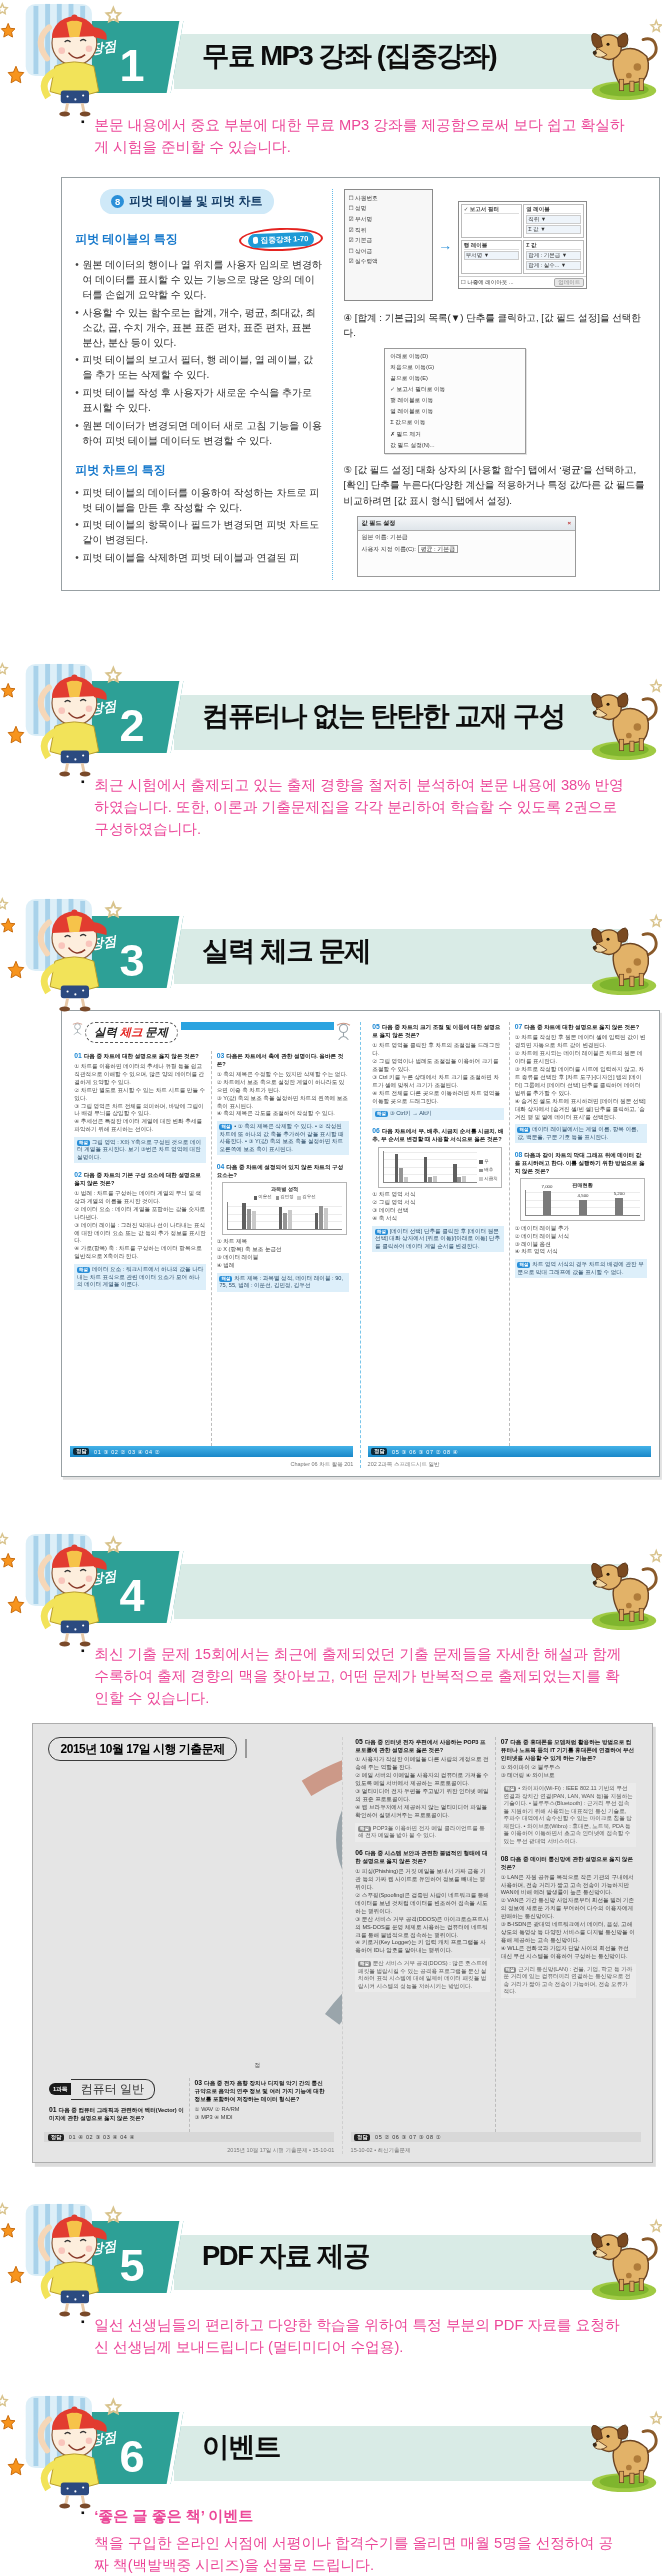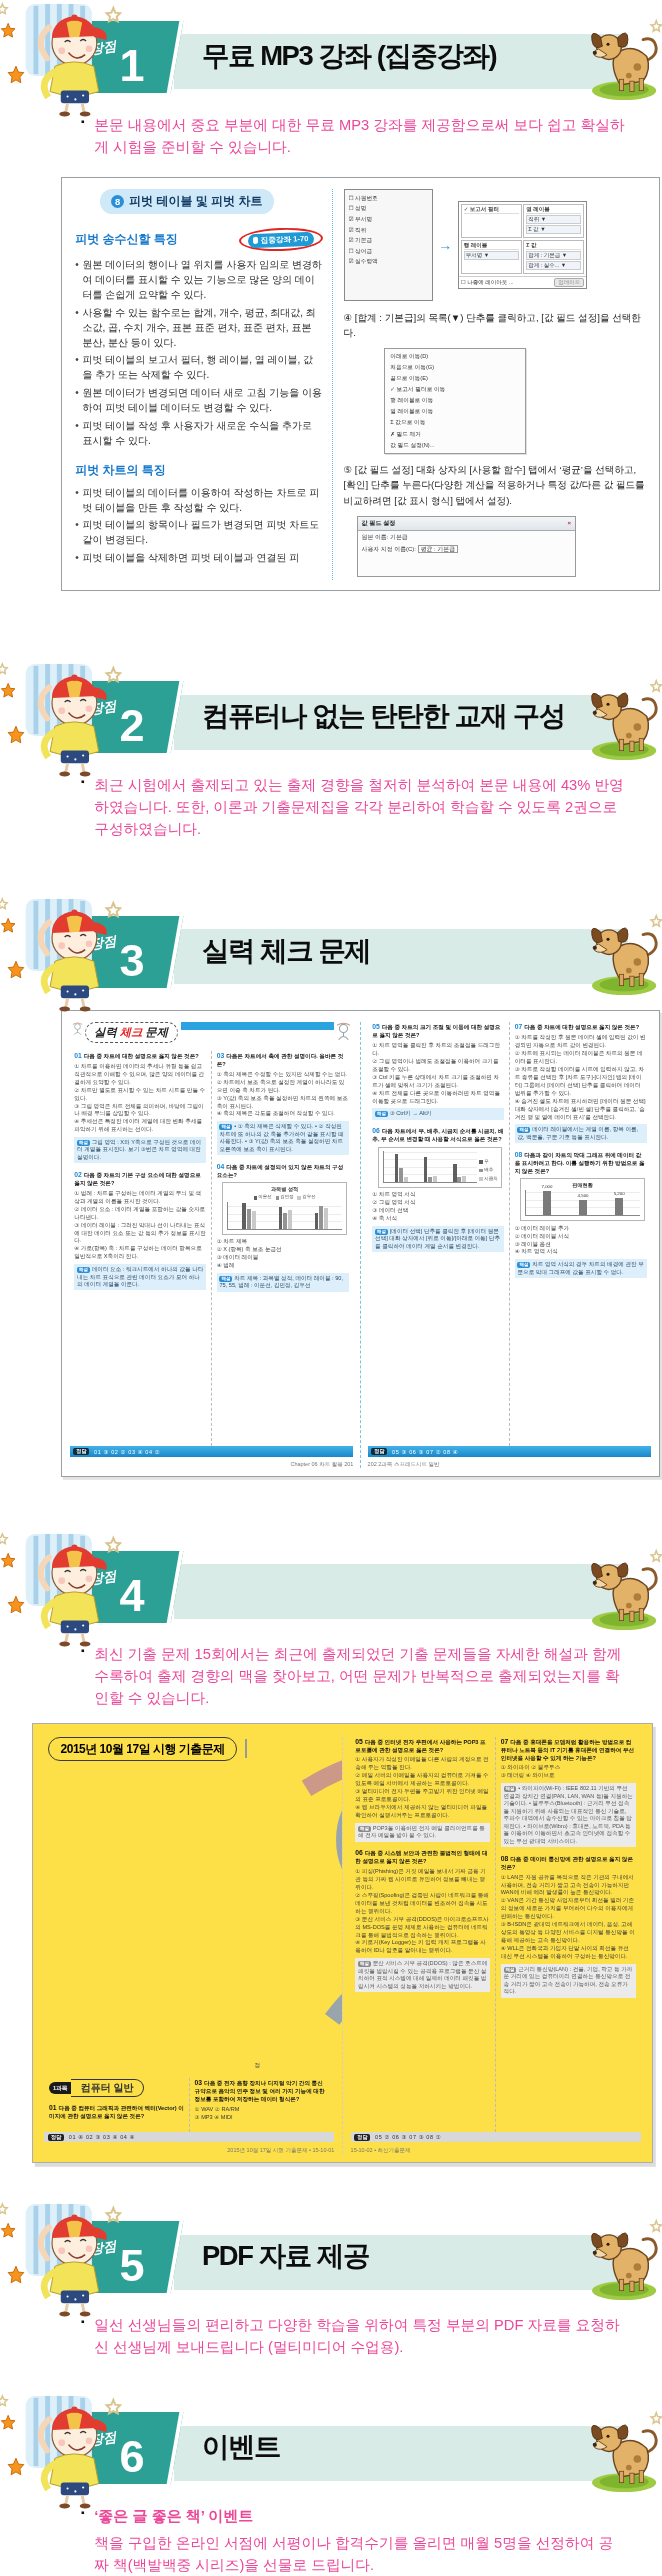--- a/index.html
+++ b/index.html
@@ -91,31 +91,31 @@
 .exam .ansrow{background:#d8d8d8}
 .ans-chip{font-size:5.2px;font-weight:700;padding:0 2.8px;border-radius:1.9px}
 .check .ans-chip{background:#0d2a3a;color:#fff}
 .exam .ans-chip{background:#222;color:#fff}
 .ans-text{font-size:5.5px;letter-spacing:0.6px}
 .check .ans-text{color:#fff}
 .exam .ans-text{color:#333}
 .cfooter{font-size:5.5px;color:#777;margin-top:4.7px;flex:none}
 .cfooter.r{text-align:right}
 
-.exambox{margin:13.2px 0 0 32px;width:621px;height:440px;border:0.9px solid #adadad;box-shadow:2.8px 3.8px 0 #dcdcdc;background:#fde047;padding:13.2px 11.4px 7.6px;display:flex;overflow:hidden}
+.exambox{margin:13.2px 0 0 32px;width:621px;height:440px;border:0.9px solid #adadad;box-shadow:2.8px 3.8px 0 #dcdcdc;background:#e5e5e5;padding:13.2px 11.4px 7.6px;display:flex;overflow:hidden}
 .epage{flex:1;display:flex;flex-direction:column;overflow:hidden}
 .epage.left{padding-right:7.6px;border-right:0.9px dashed #cfcfcf}
 .epage.right{padding-left:7.6px}
 .exam-title-row{display:flex;align-items:flex-start;gap:7.6px;margin:0 3.8px 7.6px}
 .exam-title{border:1.9px solid #3a3a3a;border-radius:14px;padding:2.8px 11.4px;font-size:12px;font-weight:800;letter-spacing:-0.5px;white-space:nowrap}
 .score-box{width:28px;height:19px;border:0.9px solid #999;background:#fff;margin-top:1.9px}
 .score-label{font-size:5.7px;color:#555;align-self:flex-end}
 .subj{display:flex;align-items:center;margin:0.9px 0 5.7px}
 .subj-no{background:#1a1a1a;color:#fff;font-size:5.7px;font-weight:700;padding:1.9px 3.8px;border-radius:7.6px 0 0 7.6px}
-.subj-name{border:1.9px solid #333;border-left:none;border-radius:0 9.5px 9.5px 0;font-size:10px;font-weight:700;padding:0.9px 9.5px}
+.subj-name{border:1.9px solid #333;border-left:none;border-radius:0 9.5px 9.5px 0;font-size:12px;font-weight:400;padding:0.9px 9.5px}
 
 
 .mini-chart{border:0.9px solid #b5b5b5;background:#fff;padding:2.8px 3.8px 3.8px;margin:2.8px 1.9px 3.8px 5.7px}
 .mc-title{text-align:center;font-size:5.2px;font-weight:700;color:#333}
 .mc-legend{display:flex;justify-content:center;gap:3.8px;font-size:4.5px;color:#444;margin:0.9px 0}
 .mc-legend span{display:flex;align-items:center;gap:0.9px;white-space:nowrap}
 .mc-legend i{width:3.8px;height:3.8px;display:inline-block}
 .mc-legend.vert{flex-direction:column;justify-content:flex-start;gap:1.9px;margin-left:2.8px}
 .mc-row{display:flex;align-items:flex-end}
 .mc-plot{flex:1;display:flex;align-items:flex-end;justify-content:space-around;border-left:0.9px solid #888;border-bottom:0.9px solid #888;padding:0 2.8px;background:repeating-linear-gradient(to top,transparent 0 6.6px,#ececec 6.6px 7.6px)}
@@ -208,33 +208,33 @@
     </header>
     <p class="sec-body">본문 내용에서 중요 부분에 대한 무료 MP3 강좌를 제공함으로써 보다 쉽고 확실하게 시험을 준비할 수 있습니다.</p>
 
     <div class="samplebox mp3box">
       <div class="mp3-left">
         <div class="pill-head">
           <span class="pill-num">8</span>
           <span class="pill-text">피벗 테이블 및 피벗 차트</span>
         </div>
         <div class="sub-row">
-          <span class="sub-head">피벗 송수신할 특징</span>
+          <span class="sub-head">피벗 테이블의 특징</span>
           <span class="lect-oval">
             <span class="lect-badge">
                 <i class="mic-icon"></i>
                 <span>집중강좌 1-70</span>
               </span>
           </span>
         </div>
         <div class="bul">원본 데이터의 행이나 열 위치를 사용자 임의로 변경하여 데이터를 표시할 수 있는 기능으로 많은 양의 데이터를 손쉽게 요약할 수 있다.</div>
         <div class="bul">사용할 수 있는 함수로는 합계, 개수, 평균, 최대값, 최소값, 곱, 수치 개수, 표본 표준 편차, 표준 편차, 표본 분산, 분산 등이 있다.</div>
         <div class="bul">피벗 테이블의 보고서 필터, 행 레이블, 열 레이블, 값을 추가 또는 삭제할 수 있다.</div>
+        <div class="bul">피벗 테이블 작성 후 사용자가 새로운 수식을 추가로 표시할 수 있다.</div>
         <div class="bul">원본 데이터가 변경되면 데이터 새로 고침 기능을 이용하여 피벗 테이블 데이터도 변경할 수 있다.</div>
-        <div class="bul">피벗 테이블 작성 후 사용자가 새로운 수식을 추가로 표시할 수 있다.</div>
         <div class="sub-row">
             <span class="sub-head">피벗 차트의 특징</span>
           </div>
         <div class="bul">피벗 테이블의 데이터를 이용하여 작성하는 차트로 피벗 테이블을 만든 후 작성할 수 있다.</div>
         <div class="bul">피벗 테이블의 항목이나 필드가 변경되면 피벗 차트도 같이 변경된다.</div>
         <div class="bul">피벗 테이블을 삭제하면 피벗 테이블과 연결된 피</div>
       </div>
       <div class="mp3-right">
         <div class="shot-panes">
           <div class="fl-panel">☐ 사원번호
@@ -306,21 +306,21 @@
           </span>
       </span>
       <h2 class="sec-title">컴퓨터나 없는 탄탄한 교재 구성</h2>
       <svg class="boy" viewBox="0 0 158 126" width="149" height="119">
           <use href="#sym-boy"></use>
         </svg>
       <svg class="dog" viewBox="0 0 80 92" width="76" height="87">
           <use href="#sym-dog"></use>
         </svg>
     </header>
-    <p class="sec-body">최근 시험에서 출제되고 있는 출제 경향을 철저히 분석하여 본문 내용에 43% 반영하였습니다. 또한, 이론과 기출문제집을 각각 분리하여 학습할 수 있도록 2권으로 구성하였습니다.</p>
+    <p class="sec-body">최근 시험에서 출제되고 있는 출제 경향을 철저히 분석하여 본문 내용에 38% 반영하였습니다. 또한, 이론과 기출문제집을 각각 분리하여 학습할 수 있도록 2권으로 구성하였습니다.</p>
   </section>
 
   <section>
     <header class="sec-header mt-s3">
       <span class="hdr-banner"></span>
       <span class="hdr-badge">
         <span class="badge-inner">
             <span class="badge-word">장점</span>
             <span class="badge-num">3</span>
           </span>

